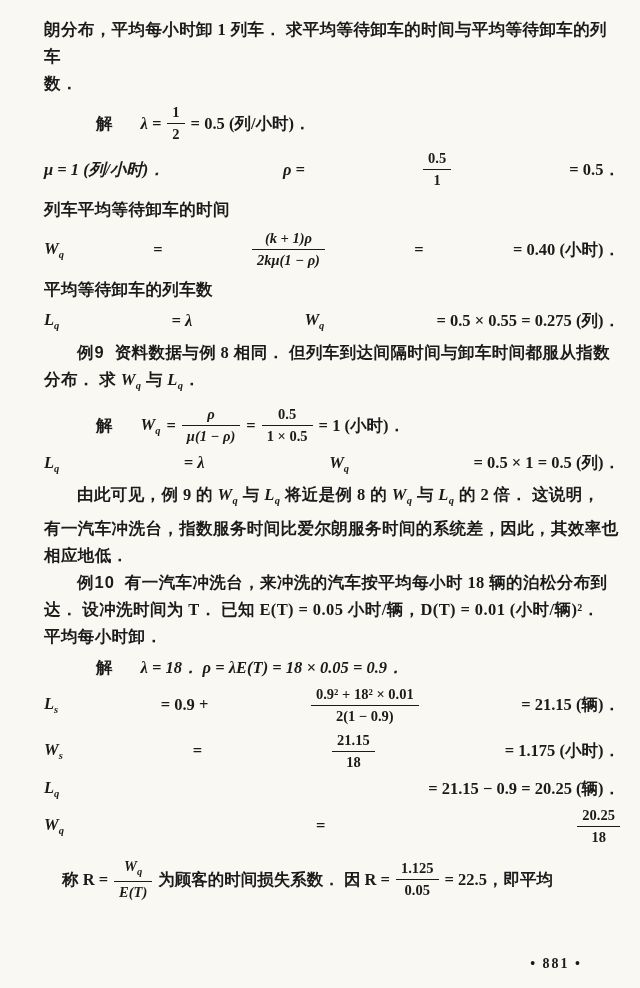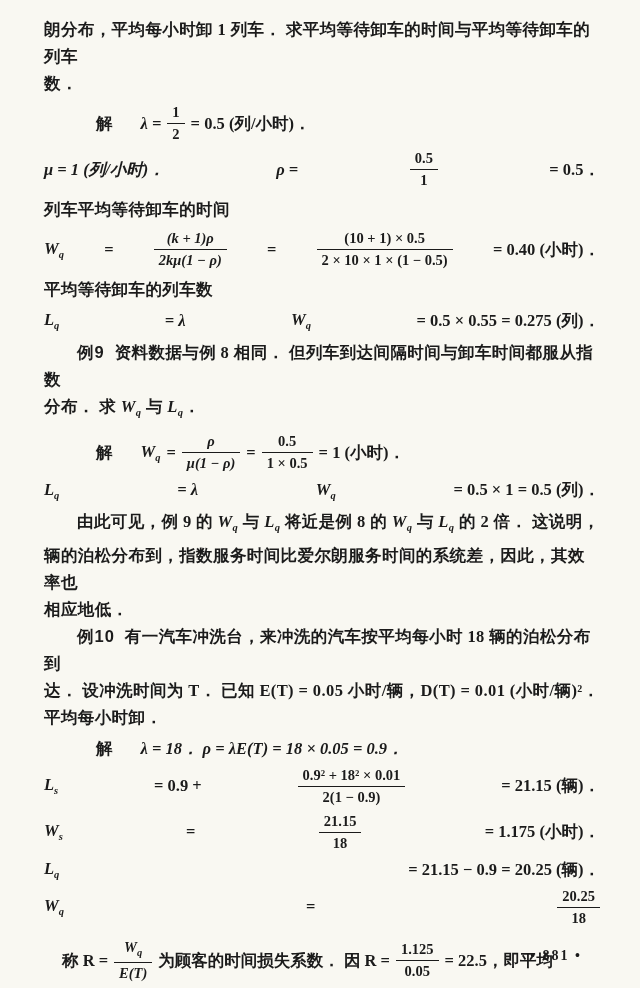--- a/index.html
+++ b/index.html
@@ -1,34 +1,34 @@
 <!DOCTYPE html>
 <html><head>
 <meta charset="utf-8">
 <style>
   html,body { margin:0; padding:0; background:#d8d6d0; }
   .sheet {
     width:640px; height:988px; margin:0 auto; position:relative;
     background:#f9f8f2; color:#1b1b1b; box-sizing:border-box;
-    padding:16px 40px 0 44px; overflow:hidden;
+    padding:16px 20px 0 44px; overflow:hidden;
     font-family:"Liberation Serif","DejaVu Serif",serif;
     font-weight:600;
   }
   .txt { margin:0; font-size:16.5px; line-height:27px; letter-spacing:0.4px; }
   .ind2 { text-indent:2em; }
   .extag { font-family:"Liberation Sans","DejaVu Sans",sans-serif; font-weight:700; letter-spacing:1px; margin-right:10px;text-align:center; }
   .solve { font-family:"Liberation Sans","DejaVu Sans",sans-serif; font-weight:700; margin-right:22px; }
   .frow { display:flex; align-items:center; justify-content:space-between; font-size:16.5px; margin:7px 0; column-gap:6px; flex-wrap:nowrap; }
   .frow.left { justify-content:flex-start; padding-left:52px; }
   .frac { display:inline-flex; flex-direction:column; text-align:center; font-size:14.5px; line-height:17px; vertical-align:middle; }
   .frac .num { padding:0 5px 2px; border-bottom:1.6px solid #1b1b1b; white-space:nowrap; }
   .frac .den { padding:2px 5px 0; white-space:nowrap; }
   .mi { font-style:italic; }
   sub { font-size:10.5px; font-style:italic; }
-  .pgnum { position:absolute; right:58px; bottom:24px; font-size:14px; letter-spacing:2px; }
+  .pgnum { position:absolute; right:58px; bottom:16px; font-size:14px; letter-spacing:2px; }
   .nowrap { white-space:nowrap; }
 </style>
 </head>
 <body>
 
 <div class="sheet">
 
   <p class="txt">朗分布，平均每小时卸 1 列车． 求平均等待卸车的时间与平均等待卸车的列车</p>
   <p class="txt">数．</p>
 
@@ -55,24 +55,20 @@
   <p class="txt">列车平均等待卸车的时间</p>
 
   <div class="frow">
     <span class="mi nowrap"><span>W</span><sub>q</sub></span>
     <span>=</span>
     <span class="frac mi">
       <span class="num">(k + 1)ρ</span>
       <span class="den">2kμ(1 − ρ)</span>
     </span>
     <span>=</span>
-    <span class="frac">
-      <span class="num">(10 + 1) × 0.5</span>
-      <span class="den">2 × 10 × 1 × (1 − 0.5)</span>
-    </span>
     <span>= 0.40 (小时)．</span>
   </div>
 
   <p class="txt">平均等待卸车的列车数</p>
 
   <div class="frow">
     <span class="mi nowrap"><span>L</span><sub>q</sub></span>
     <span class="mi">= λ</span>
     <span class="mi nowrap"><span>W</span><sub>q</sub></span>
     <span>= 0.5 × 0.55 = 0.275 (列)．</span>
@@ -113,21 +109,21 @@
     <span>由此可见，例 9 的</span>
     <span class="mi nowrap"> <span>W</span><sub>q</sub> </span>
     <span>与</span>
     <span class="mi nowrap"> <span>L</span><sub>q</sub> </span>
     <span>将近是例 8 的</span>
     <span class="mi nowrap"> <span>W</span><sub>q</sub> </span>
     <span>与</span>
     <span class="mi nowrap"> <span>L</span><sub>q</sub> </span>
     <span>的 2 倍． 这说明，</span>
   </p>
-  <p class="txt">辆的泊松分布到，指数服务时间比爱尔朗服务时间的系统差，因此，其效率也</p>
+  <p class="txt">有一汽车冲洗台，指数服务时间比爱尔朗服务时间的系统差，因此，其效率也</p>
   <p class="txt">相应地低．</p>
 
   <p class="txt ind2"><b class="extag">例10</b><span>有一汽车冲洗台，来冲洗的汽车按平均每小时 18 辆的泊松分布到</span></p>
   <p class="txt">达． 设冲洗时间为 T． 已知 E(T) = 0.05 小时/辆，D(T) = 0.01 (小时/辆)²．</p>
   <p class="txt">平均每小时卸．</p>
 
   <div class="frow left">
     <span class="solve">解</span>
     <span class="mi">λ = 18． ρ = λE(T) = 18 × 0.05 = 0.9．</span>
   </div>

